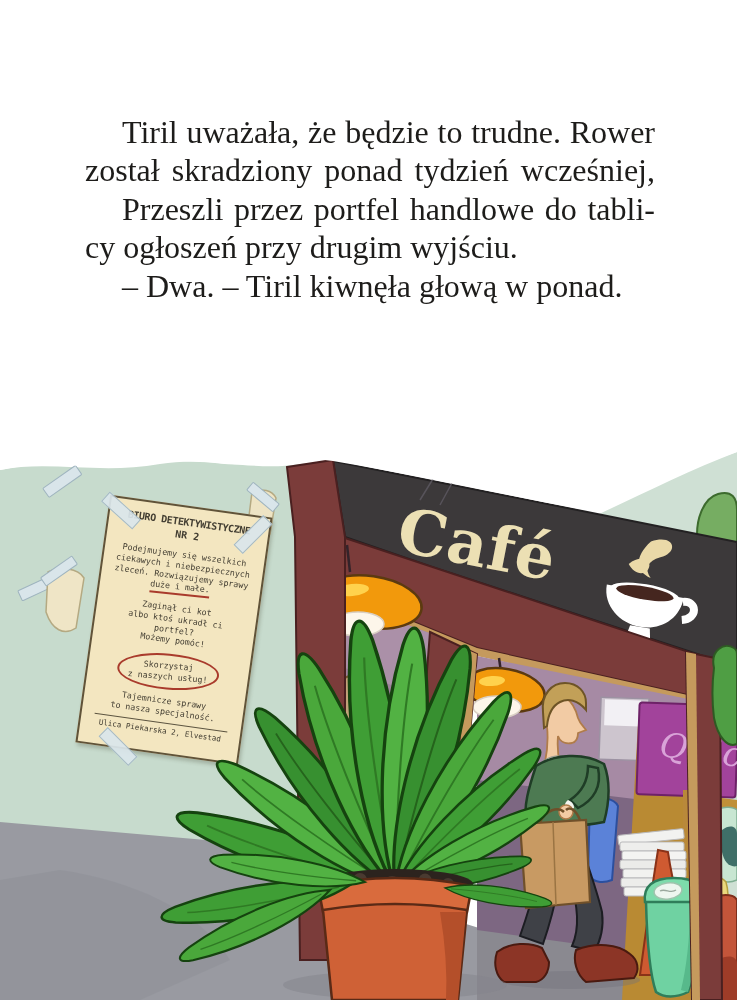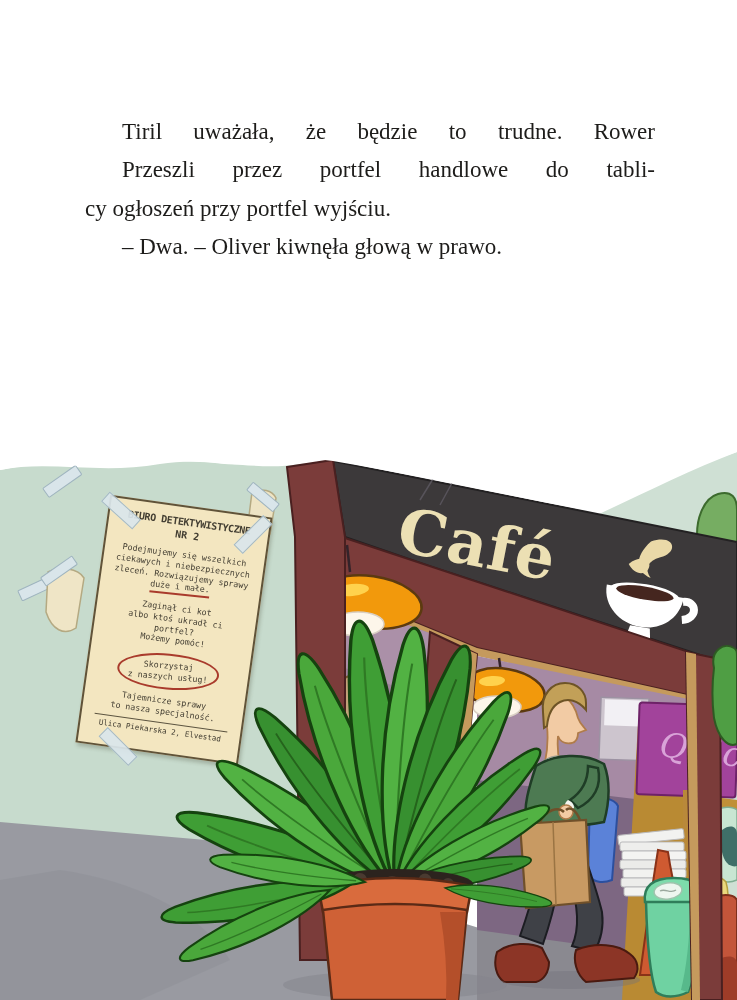--- a/index.html
+++ b/index.html
@@ -1,20 +1,20 @@
 <!DOCTYPE html>
 <html lang="pl"><head>
 <meta charset="utf-8">
 <style>
   html,body{margin:0;padding:0;background:#ffffff;}
   .page{position:relative;width:737px;height:1000px;background:#ffffff;overflow:hidden;
         font-family:"Liberation Serif",serif;}
   
   .story{position:absolute;left:85px;top:113px;width:570px;color:#1d1c1a;
-         font-size:23px;line-height:38.4px;}
+         font-size:32px;line-height:38.4px;}
   .story p{margin:0;padding:0;}
   .line{display:block;text-align:justify;text-align-last:justify;white-space:normal;}
   .line.last{text-align-last:left;}
   .line.indent{text-indent:37px;}
   
   .scene,.plantlayer{position:absolute;left:0;top:440px;width:737px;height:560px;display:block;}
   .scene{z-index:1;}
   .plantlayer{z-index:3;pointer-events:none;}
   
   .poster{position:absolute;left:92px;top:505px;width:164px;height:250px;z-index:2;
@@ -36,29 +36,30 @@
         opacity:.92;z-index:4;}
 </style>
 </head>
 <body>
 
 <div class="page">
 
   <div class="story">
     <p>
       <span class="line indent">Tiril uważała, że będzie to trudne. Rower</span>
+      <span class="line">został skradziony ponad tydzień wcześniej,</span>
     </p>
     <p>
       <span class="line indent">Przeszli przez portfel handlowe do tabli-</span>
-      <span class="line last">cy ogłoszeń przy portfel wyjściu.</span>
+      <span class="line last">cy ogłoszeń przy drugim wyjściu.</span>
     </p>
     <p>
     </p>
     <p>
-      <span class="line indent last">– Dwa. – Oliver kiwnęła głową w prawo.</span>
+      <span class="line indent last">– Dwa. – Tiril kiwnęła głową w ponad.</span>
     </p>
   </div>
 
   <svg class="scene" viewBox="0 440 737 560">
 
     <rect x="0" y="440" width="737" height="560" fill="#ffffff"></rect>
 
     <path d="M0,470 C50,460 100,475 160,464 C210,456 255,472 300,464 L333,461 L345,600 L345,1000 L0,1000 Z" fill="#c7dbcd"></path>
 
     <path d="M597,515 C640,495 690,470 737,452 L737,1000 L597,1000 Z" fill="#cfe0d4"></path>

